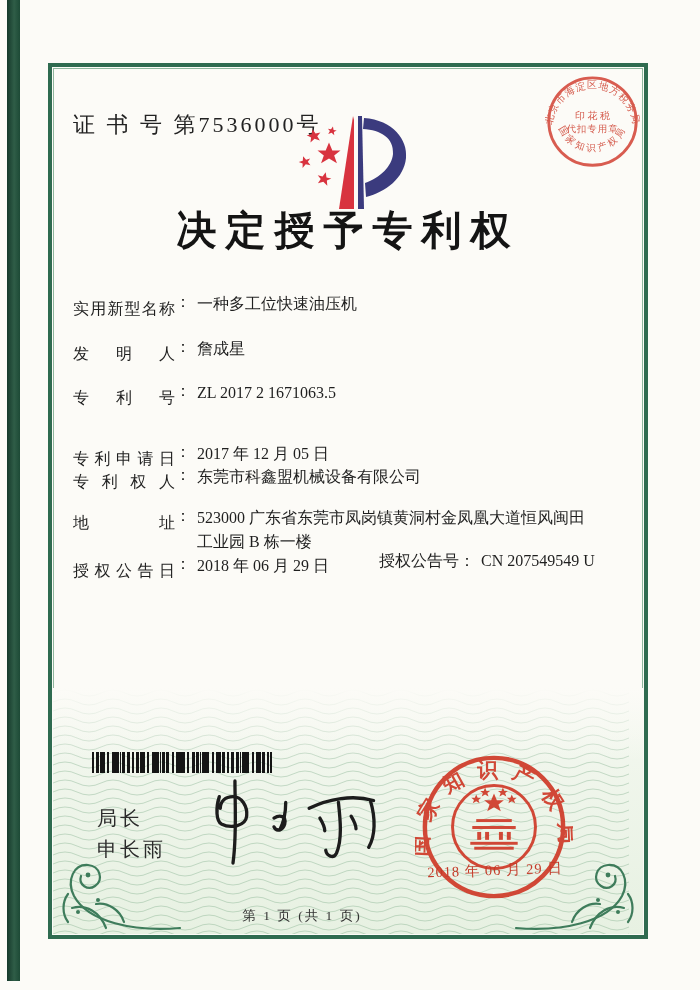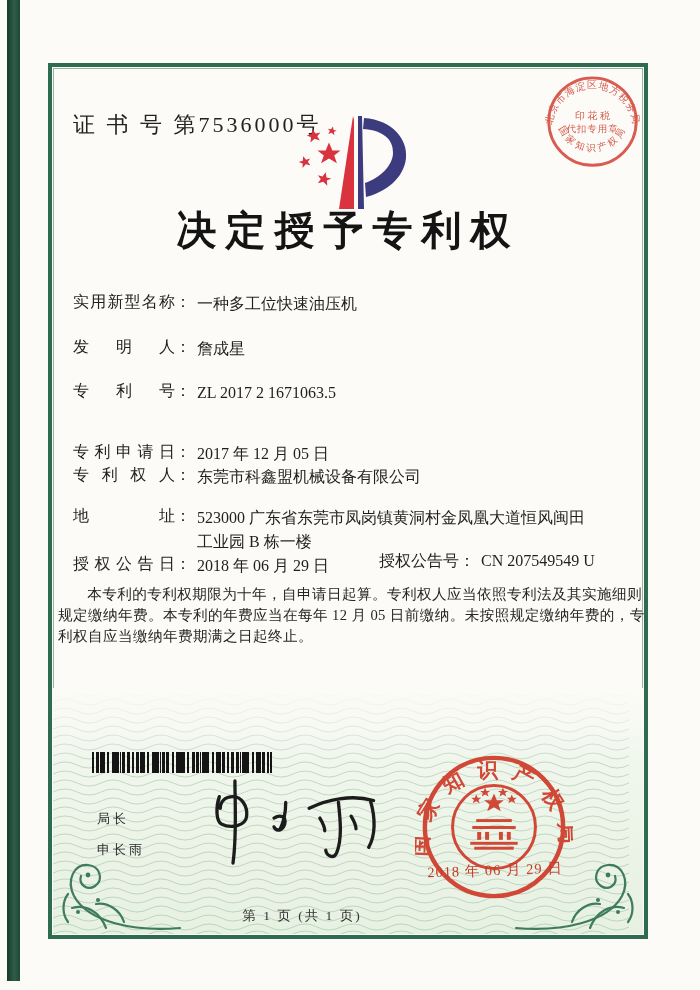--- a/index.html
+++ b/index.html
@@ -22,35 +22,35 @@
     background:linear-gradient(180deg,#f4f8f0,#e7f1e2);overflow:hidden;}
   .band svg{position:absolute;left:0;top:0;}
   .band .fade{position:absolute;inset:0;
     background:linear-gradient(180deg,#fcfbf7 0%,rgba(252,251,247,0) 30%);}
   .cert-no{left:73px;top:110px;font-size:22px;letter-spacing:3px;color:#222;}
   .title{left:48px;top:203px;width:600px;text-align:center;
     font-size:40px;font-weight:600;letter-spacing:9px;color:#141414;}
   .fields{left:73px;top:292px;width:562px;font-size:16px;}
   .frow{position:absolute;left:0;white-space:nowrap;}
   .flabel{display:inline-block;width:102px;text-align:justify;text-align-last:justify;
-    vertical-align:top;}
+    vertical-align:top;margin-top:7px;}
   .fcolon{display:inline-block;vertical-align:top;margin-right:6px;}
   .fvalue{display:inline-block;vertical-align:top;white-space:pre-line;
     max-width:440px;line-height:24px;}
   .grant{position:absolute;left:306px;top:259px;white-space:nowrap;}
   .paras{left:58px;top:584px;width:588px;font-size:14.6px;line-height:21px;
     color:#262626;letter-spacing:.4px;}
   .paras p{margin:0;text-indent:2em;}
   .barcode{left:92px;top:752px;width:180px;height:21px;
     background-image:
       repeating-linear-gradient(90deg,#151515 0 2px,rgba(0,0,0,0) 2px 5px),
       repeating-linear-gradient(90deg,#151515 0 1px,rgba(0,0,0,0) 1px 4px),
       repeating-linear-gradient(90deg,rgba(0,0,0,0) 0 9px,#151515 9px 12px,rgba(0,0,0,0) 12px 13px);}
   .director{left:97px;top:803px;font-family:"Liberation Sans","DejaVu Sans",sans-serif;
-    font-size:13px;line-height:31px;letter-spacing:3px;color:#2b2b2b;}
+    font-size:20px;line-height:31px;letter-spacing:3px;color:#2b2b2b;}
   .sig{left:192px;top:774px;}
   .seal{left:415px;top:748px;opacity:.92;}
   .seal-date{left:420px;top:861px;width:150px;text-align:center;color:#c43b29;
     font-size:14.5px;letter-spacing:1px;transform:rotate(-2deg);white-space:nowrap;}
   .stamp{left:545px;top:74px;opacity:.88;}
   .logo{left:278px;top:106px;}
   .footer{left:48px;top:907px;width:508px;text-align:center;font-size:13.5px;
     letter-spacing:2px;color:#333;}
   .flourish{width:130px;height:84px;}
   .fl-l{left:54px;top:850px;}
@@ -187,21 +187,20 @@
   </div>
   <div class="frow" style="top:262px">
     <span class="flabel">授权公告日</span><span class="fcolon">：</span><span class="fvalue">2018 年 06 月 29 日</span>
   </div>
   <div class="grant">
     <span>授权公告号</span><span class="fcolon">：</span><span>CN 207549549 U</span>
   </div>
 </div>
 
 <div class="abs paras">
-  <p>本专利的专利权期限为十年，自申请日起算。专利权人应当依照专利法及其实施细则规定缴纳年费。本专利的年费应当在每年 12 月 05 日前缴纳。未按照规定缴纳年费的，专利权自应当缴纳年费期满之日起终止。</p>
 </div>
 
 <div class="abs barcode"></div>
 
 <div class="abs director">
   <div>局长</div>
   <div>申长雨</div>
 </div>
 
 <svg class="abs sig" width="205" height="95" viewBox="0 0 210 95">

